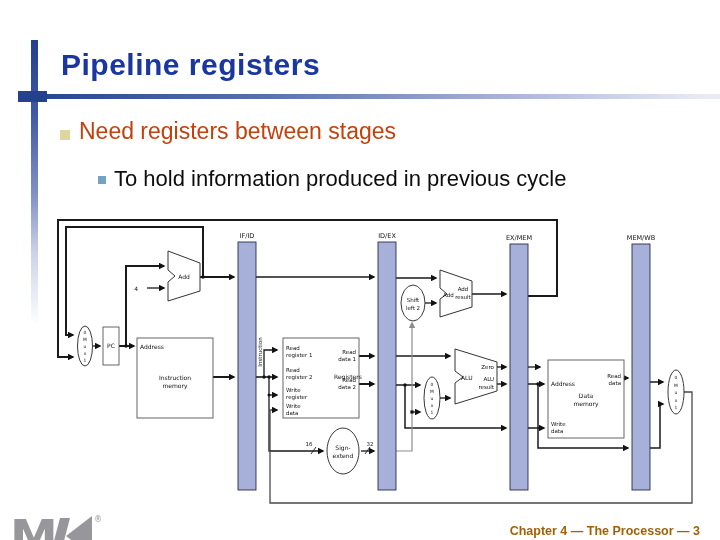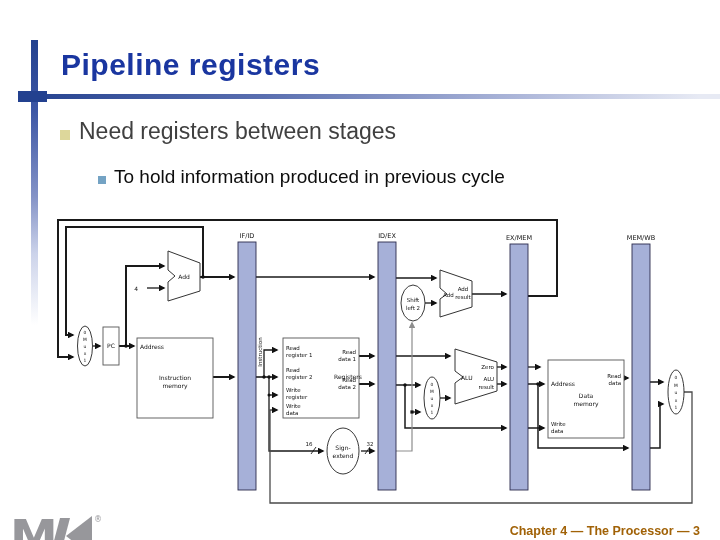--- a/index.html
+++ b/index.html
@@ -11,23 +11,23 @@
   
   #title{position:absolute;left:61px;top:28px;font-size:30px;font-weight:bold;color:#1a36a0;
          letter-spacing:0.5px;white-space:nowrap;}
   
   #hrule{position:absolute;left:18px;top:74px;width:702px;height:5px;
          background:linear-gradient(90deg,#23418f 0%,#5a6fb0 35%,#aab4d8 70%,#e7eaf4 97%);}
   #hrule-cap{position:absolute;left:18px;top:71px;width:29px;height:11px;background:#23418f;}
   
   .sq{position:absolute;}
   #b1sq{left:60px;top:110px;width:10px;height:10px;background:#ddd79b;}
-  #b1tx{position:absolute;left:79px;top:98px;font-size:23px;color:#404040;white-space:nowrap;}
+  #b1tx{position:absolute;left:79px;top:98px;font-size:23px;color:#c2410c;white-space:nowrap;}
   #b2sq{left:98px;top:156px;width:8px;height:8px;background:#74a3c4;}
-  #b2tx{position:absolute;left:114px;top:146px;font-size:19px;color:#0d0d0d;white-space:nowrap;}
+  #b2tx{position:absolute;left:114px;top:146px;font-size:22px;color:#0d0d0d;white-space:nowrap;}
   
   #footer{position:absolute;right:20px;top:504px;font-size:12.5px;font-weight:bold;color:#a16207;white-space:nowrap;}
   
   #diagram{position:absolute;left:50px;top:185px;}
   #diagram text{font-family:"DejaVu Sans", sans-serif;fill:#111;}
   
   #logo{position:absolute;left:10px;top:492px;}
 </style>
 </head>
 <body>

